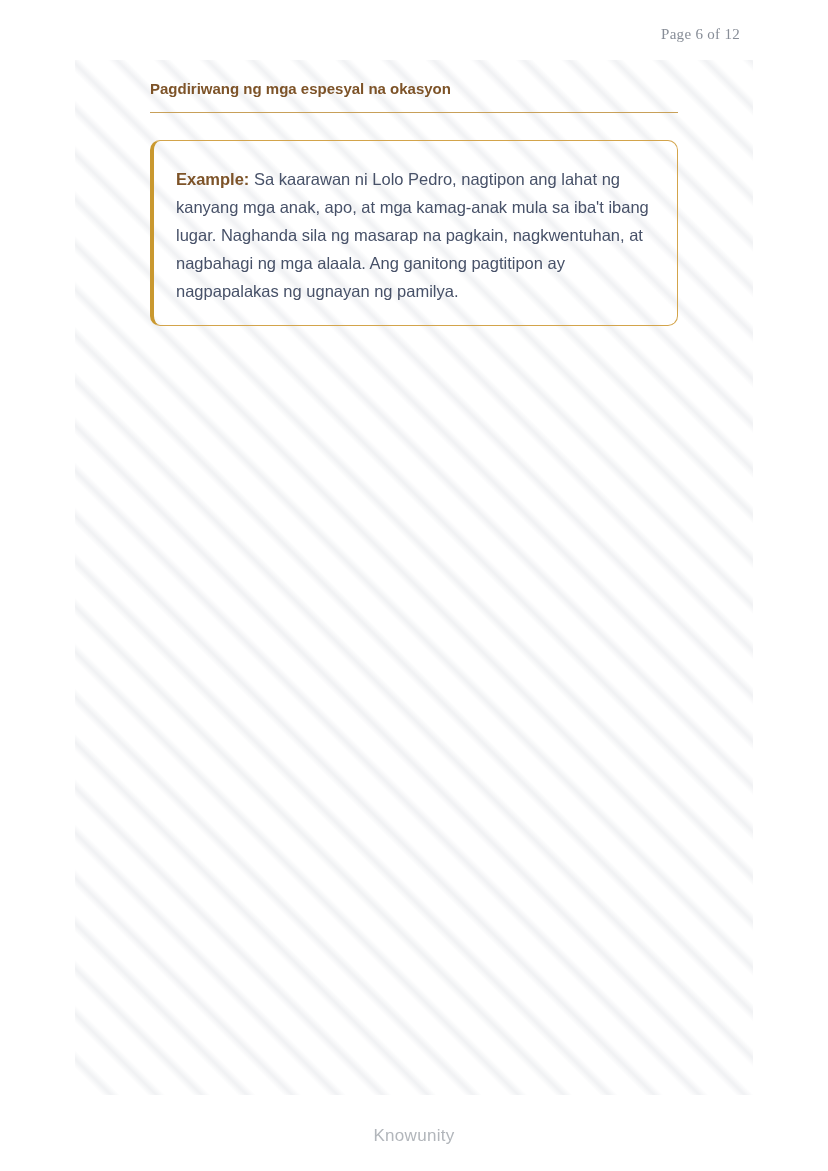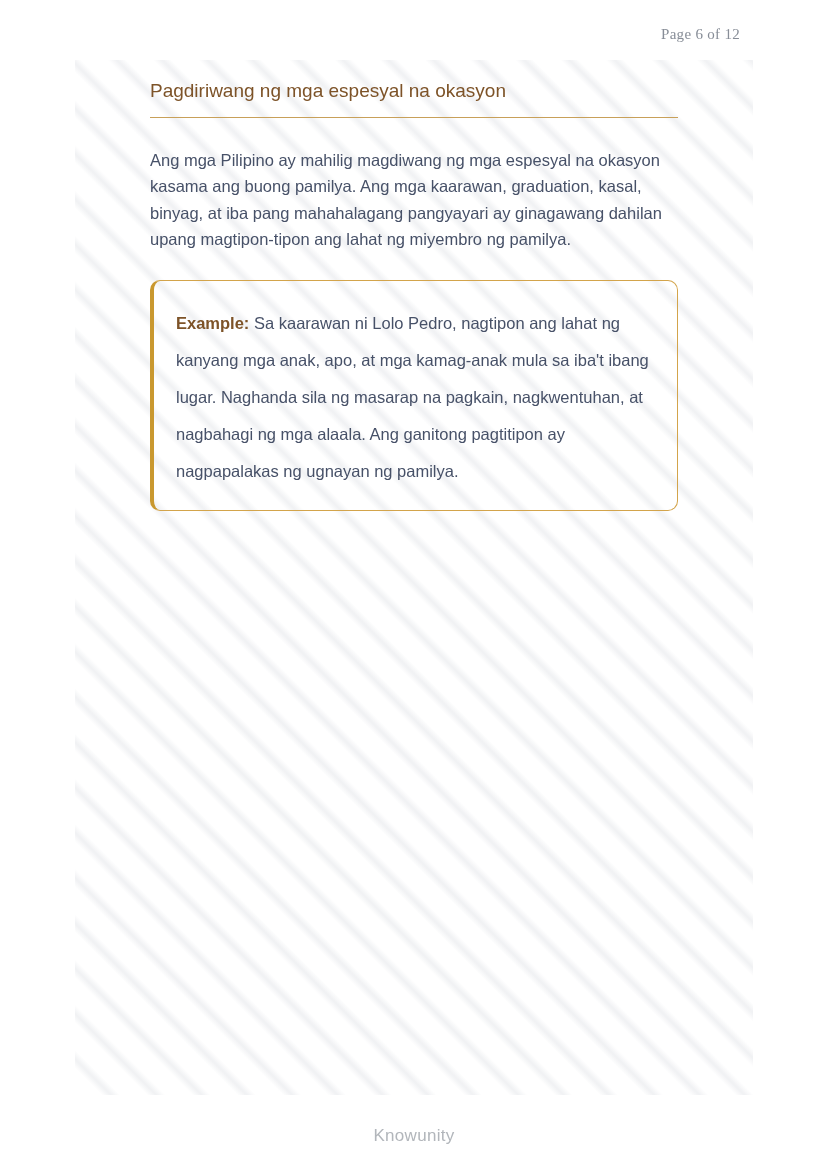--- a/index.html
+++ b/index.html
@@ -39,22 +39,22 @@
       #f1f2f4 26px,
       #ffffff 32px
     );
   }
 
   .content {
     padding: 20px 75px 0 75px;
   }
 
   .section-heading {
-    font-size: 19px;
-    font-weight: normal;
+    font-size: 15px;
+    font-weight: bold;
     color: #7d5328;
     line-height: 1.2;
   }
 
   .heading-rule {
     border: none;
     border-top: 1.5px solid #c8a059;
     margin-top: 14px;
   }
 
@@ -69,21 +69,21 @@
     margin-top: 27px;
     border: 1.5px solid #d3a44b;
     border-left: 4px solid #c9982f;
     border-radius: 10px;
     padding: 24px 26px 20px 22px;
     background: transparent;
   }
 
   .example-box p {
     font-size: 16.5px;
-    line-height: 37px;
+    line-height: 28px;
     color: #475168;
   }
 
   .example-label {
     font-weight: bold;
     color: #7d5328;
   }
 
   
   .footer-brand {
@@ -102,21 +102,20 @@
 
 <div class="page-number">Page 6 of 12</div>
 
 <div class="paper">
   <div class="content">
 
     <h1 class="section-heading">Pagdiriwang ng mga espesyal na okasyon</h1>
 
     <hr class="heading-rule">
 
-    <p class="body-paragraph">Ang mga Pilipino ay mahilig magdiwang ng mga espesyal na okasyon kasama ang buong pamilya. Ang mga kaarawan, graduation, kasal, binyag, at iba pang mahahalagang pangyayari ay ginagawang dahilan upang magtipon-tipon ang lahat ng miyembro ng pamilya.</p>
 
     <div class="example-box">
       <p><strong class="example-label">Example:</strong> <span>Sa kaarawan ni Lolo Pedro, nagtipon ang lahat ng kanyang mga anak, apo, at mga kamag-anak mula sa iba't ibang lugar. Naghanda sila ng masarap na pagkain, nagkwentuhan, at nagbahagi ng mga alaala. Ang ganitong pagtitipon ay nagpapalakas ng ugnayan ng pamilya.</span></p>
     </div>
 
   </div>
 </div>
 
 <div class="footer-brand">Knowunity</div>
 

